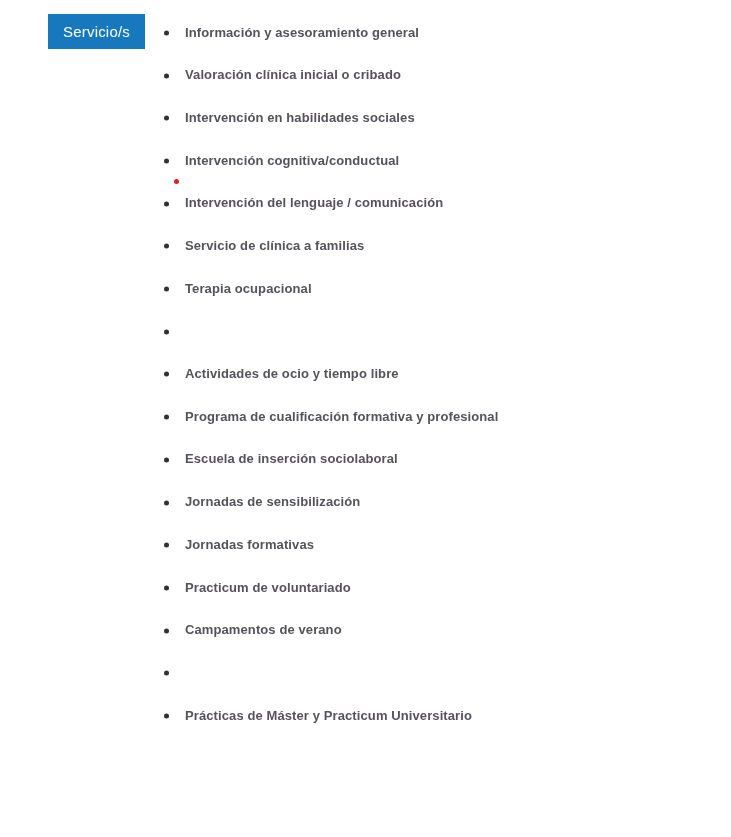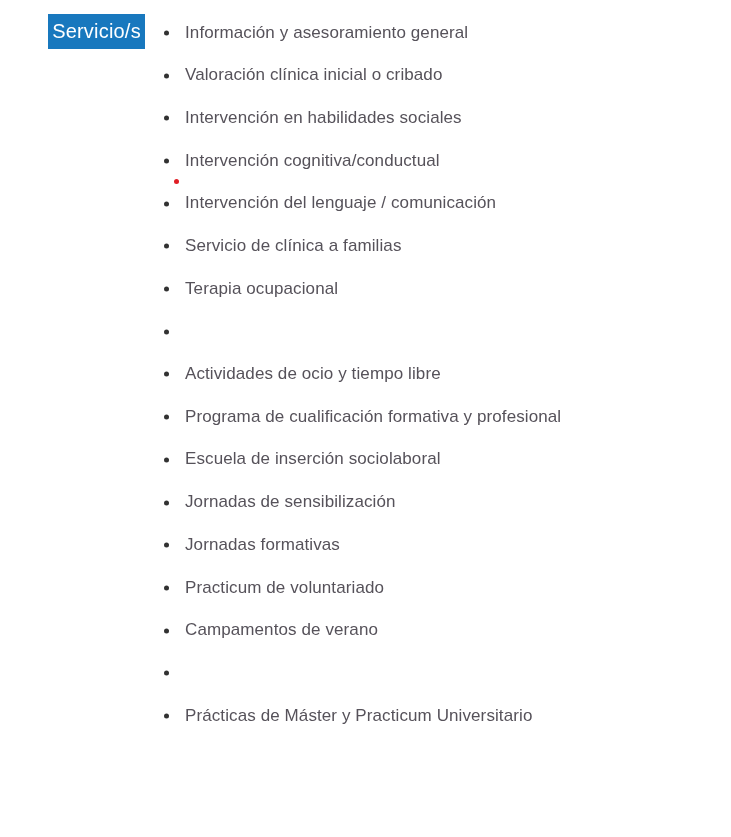--- a/index.html
+++ b/index.html
@@ -18,37 +18,37 @@
     position: absolute;
     left: 48px;
     top: 14px;
     width: 97px;
     height: 35px;
     background: #1878be;
     color: #ffffff;
     display: flex;
     align-items: center;
     justify-content: center;
-    font-size: 20px;
+    font-size: 15px;
     font-weight: 300;
     letter-spacing: 0.2px;
   }
   ul.services {
     position: absolute;
     left: 162px;
     top: 11.6px;
     margin: 0;
     padding: 0;
     list-style: none;
   }
   ul.services li {
     position: relative;
     padding-left: 23px;
-    font-size: 17px;
-    font-weight: 400;
+    font-size: 13px;
+    font-weight: 700;
     line-height: 42.7px;
     height: 42.7px;
     color: #56525a;
     letter-spacing: 0.1px;
     white-space: nowrap;
   }
   .bullet {
     position: absolute;
     left: 2px;
     top: 50%;

